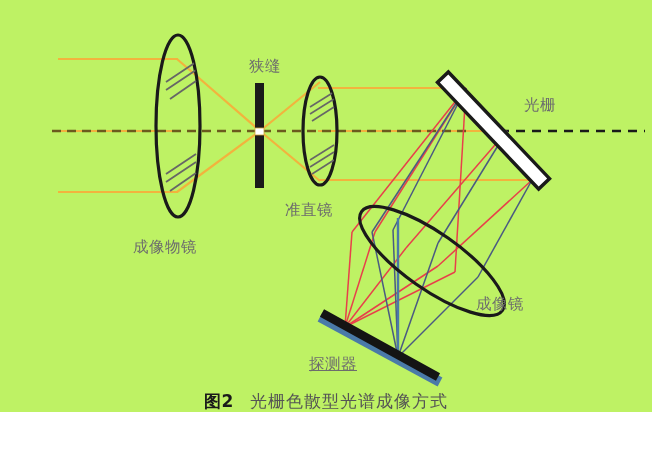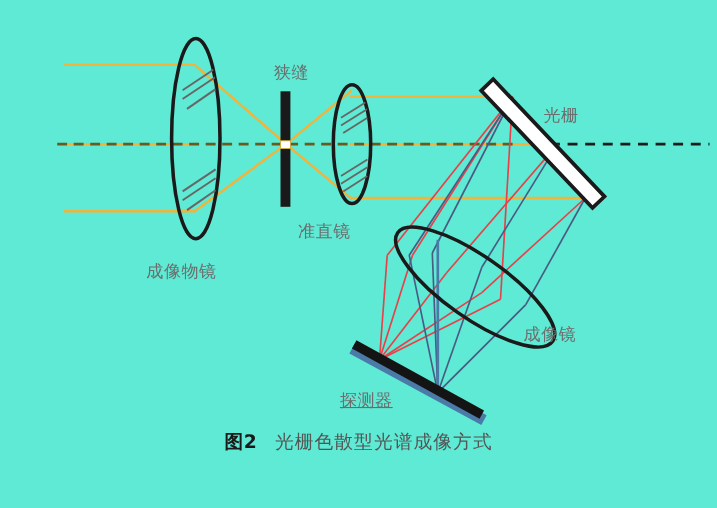--- a/index.html
+++ b/index.html
@@ -11,22 +11,22 @@
   body {
     width: 652px;
     height: 462px;
     font-family: "DejaVu Sans", "Liberation Sans", sans-serif;
     overflow: hidden;
     position: relative;
   }
   #figure-root {
     position: relative;
     width: 652px;
-    height: 462px;
-    background: #5eead4;
+    height: 412px;
+    background: #bef264;
   }
   #diagram-svg {
     position: absolute;
     left: 0;
     top: 0;
     width: 652px;
     height: 462px;
     display: block;
   }
   .dg-label {
@@ -180,23 +180,23 @@
       <line x1="320" y1="317" x2="440" y2="382" stroke="#4a7aa8" stroke-width="10" stroke-linecap="butt"></line>
       <line x1="322" y1="313" x2="438" y2="377" stroke="#141414" stroke-width="8.5" stroke-linecap="butt"></line>
     </g>
 
   </svg>
 
   <div class="dg-label" style="left:249px; top:59px;">狭缝</div>
 
   <div class="dg-label" style="left:133px; top:240px;">成像物镜</div>
 
-  <div class="dg-label" style="left:271px; top:203px;">准直镜</div>
-
-  <div class="dg-label" style="left:494px; top:98px;">光栅</div>
+  <div class="dg-label" style="left:285px; top:203px;">准直镜</div>
+
+  <div class="dg-label" style="left:524px; top:98px;">光栅</div>
 
   <div class="dg-label" style="left:476px; top:297px;">成像镜</div>
 
   <div class="dg-label" style="left:309px; top:357px;text-decoration:underline;">探测器</div>
 
   <div id="caption-bar">
     <span class="cap-num">图2</span><span class="cap-text">光栅色散型光谱成像方式</span>
   </div>
 
 </div>

